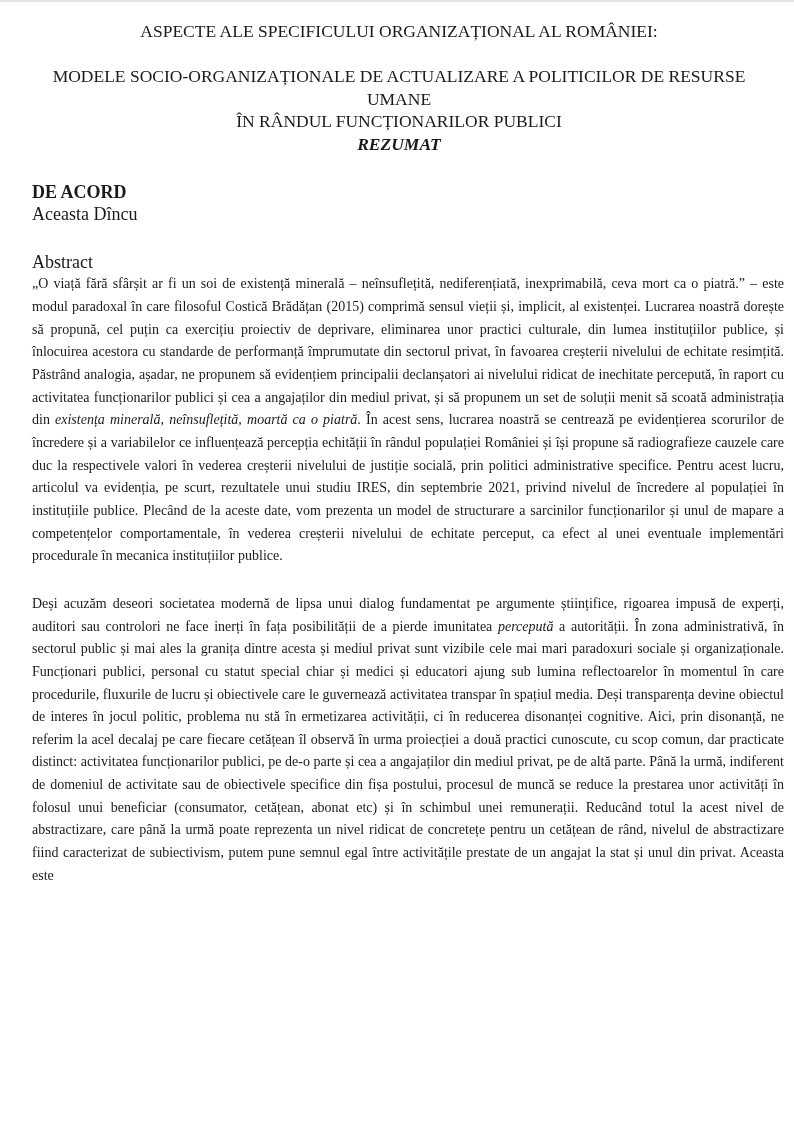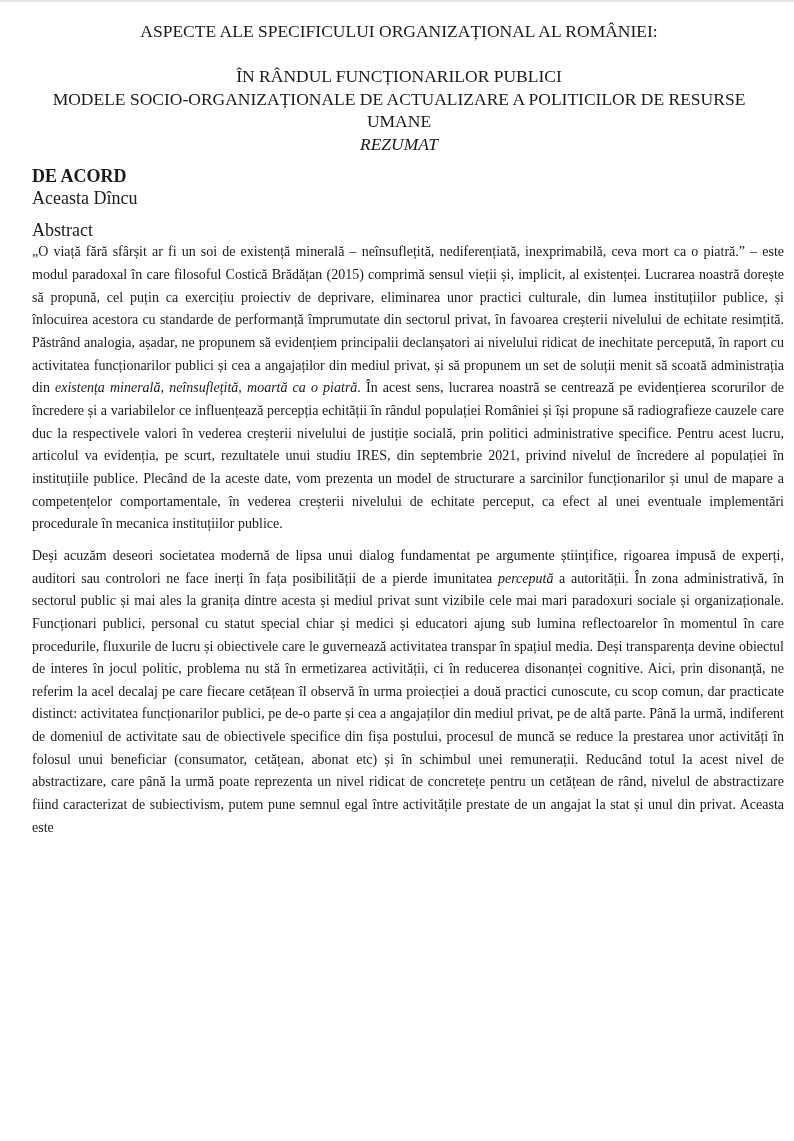--- a/index.html
+++ b/index.html
@@ -7,40 +7,40 @@
       width: 794px; height: 1141px; overflow: hidden;
       font-family: "Liberation Serif", "DejaVu Serif", serif;
       color: #1a1a1a;
       border-top: 2px solid #e4e4e4;
       box-sizing: border-box;
     }
     .page { padding: 18px 6px 0 32px; }
     .title-block { text-align: center; font-size: 17.5px; line-height: 22.6px; padding-right: 22px; }
     .title-line { display: block; }
     .title-gap { height: 22.6px; }
-    .rezumat { font-weight: normal; font-style: italic; }
-    .section { margin-top: 9px; font-size: 18px; line-height: 22.6px; }
+    .rezumat { font-weight: bold; font-style: italic; }
+    .section { margin-top: 25px; font-size: 18px; line-height: 22.6px; }
     .bold { font-weight: bold; }
     .author { display: block; }
     p.body {
       margin: 0; text-align: justify; font-size: 14px; line-height: 22.65px;
       width: 752px;
     }
     .heading { display: block; font-weight: normal; font-size: 18px; line-height: 22.6px; }
     em { font-style: italic; }
   </style>
 </head>
 <body>
 
 <div class="page">
   <div class="title-block">
     <span class="title-line">ASPECTE ALE SPECIFICULUI ORGANIZAȚIONAL AL ROMÂNIEI:</span>
     <div class="title-gap"></div>
+    <span class="title-line">MODELE SOCIO-ORGANIZAȚIONALE DE ACTUALIZARE A POLITICILOR DE RESURSE UMANE</span>
     <span class="title-line">ÎN RÂNDUL FUNCȚIONARILOR PUBLICI</span>
-    <span class="title-line">MODELE SOCIO-ORGANIZAȚIONALE DE ACTUALIZARE A POLITICILOR DE RESURSE UMANE</span>
     <span class="title-line rezumat">REZUMAT</span>
   </div>
 
   <div class="section">
     <span class="author bold">DE ACORD</span>
     <span class="author">Aceasta Dîncu</span>
   </div>
 
   <div class="section">
     <span class="heading">Abstract</span>

